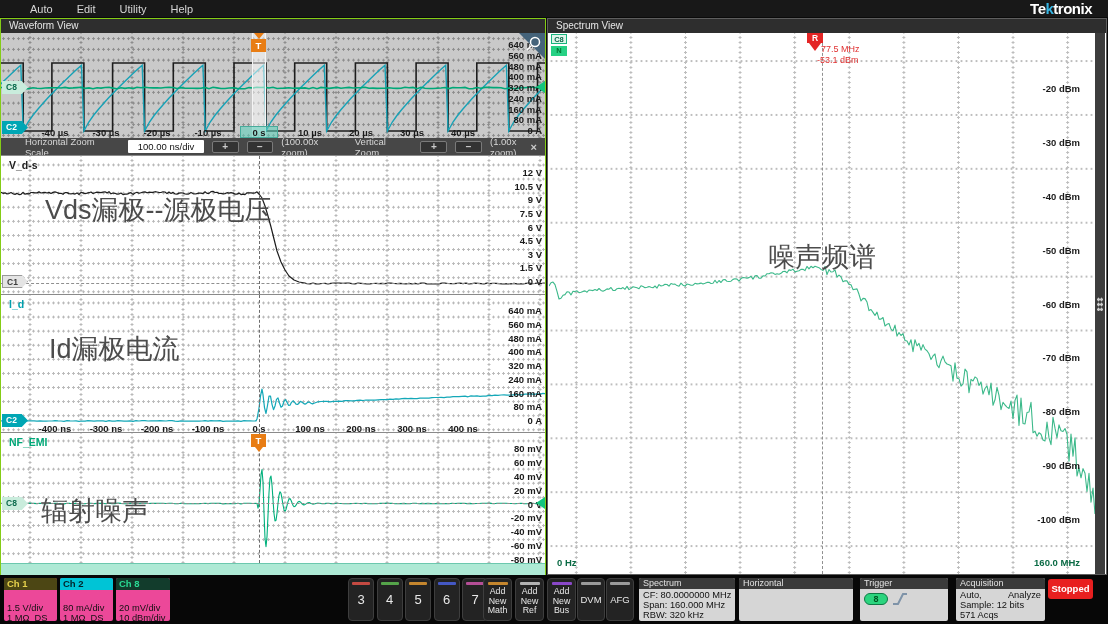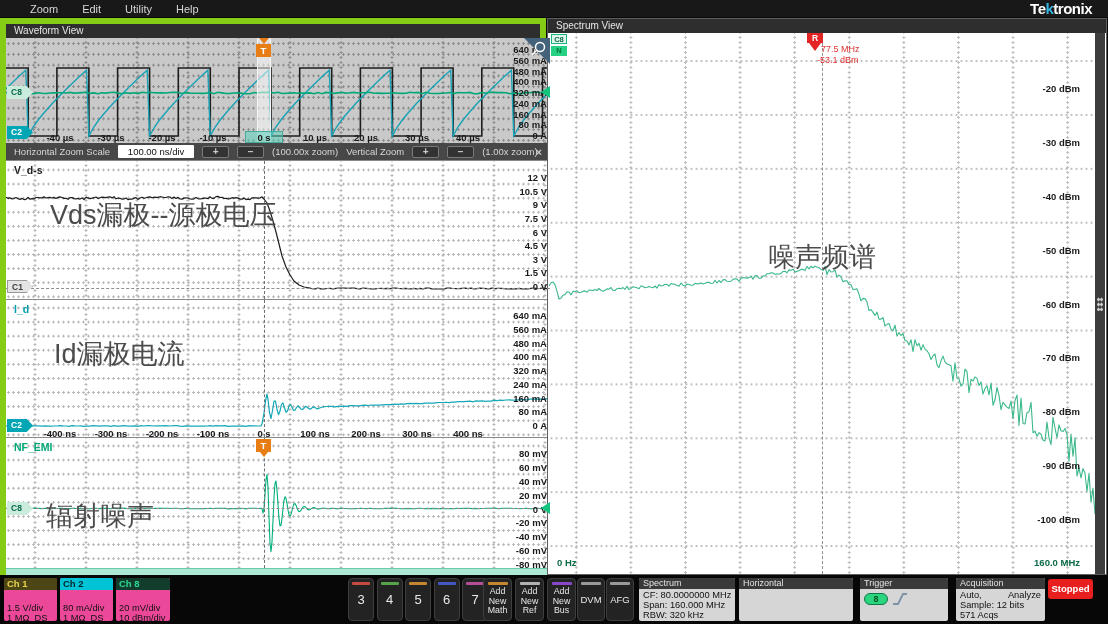--- a/index.html
+++ b/index.html
@@ -6,21 +6,21 @@
   *{box-sizing:border-box;font-family:"Liberation Sans",sans-serif;}
   #app{position:relative;width:1108px;height:624px;background:#0a0a0a;overflow:hidden;}
 
   
   .menubar{position:absolute;left:0;top:0;width:1108px;height:17px;background:#181818;display:flex;align-items:center;gap:24px;padding-left:30px;}
   .menubar .mitem{font-size:11px;color:#d6d6d6;}
   .logo{position:absolute;right:16px;top:0px;font-weight:bold;font-size:15px;color:#fff;letter-spacing:-.5px;}
   .logo .kblue{color:#35b4e2;}
 
   
-  .wpanel{position:absolute;left:0;top:18px;width:546px;height:557px;background:#fff;border:6px solid #84cc16;}
+  .wpanel{position:absolute;left:0;top:18px;width:546px;height:557px;background:#fff;border:1px solid #84cc16;}
   .spanel{position:absolute;left:547px;top:18px;width:560px;height:557px;background:#fff;border:1px solid #5e5e5e;}
   .ptitle{position:absolute;left:0;top:0;width:100%;height:14px;background:#2e2e2e;color:#e6e6e6;font-size:10px;line-height:14px;padding-left:8px;}
 
   
   .overview{position:absolute;left:0;top:14px;width:544px;height:105px;background-color:#c9c9c9;
     background-image:radial-gradient(circle,#8d8d8d 1px,transparent 1.2px),radial-gradient(circle,#8d8d8d 1px,transparent 1.2px);
     background-size:51px 5px,5px 10.75px;background-position:3.5px 2px,0 11px;overflow:hidden;}
   .trace{position:absolute;left:0;top:0;}
   .ytick{position:absolute;right:3px;transform:translateY(-50%);font-weight:bold;font-size:9.5px;color:#1a1a1a;white-space:nowrap;z-index:5;}
   .xtick{position:absolute;transform:translateX(-50%);font-weight:bold;font-size:9.5px;color:#1a1a1a;white-space:nowrap;z-index:5;}
@@ -30,21 +30,21 @@
   .tbadge.tri-above::before{content:"";position:absolute;top:-6px;left:2.5px;border-left:5px solid transparent;border-right:5px solid transparent;border-top:6px solid #e87d14;}
   .tbadge.tri-below::after{content:"";position:absolute;bottom:-5px;left:3.5px;border-left:4px solid transparent;border-right:4px solid transparent;border-top:5px solid #e87d14;}
   .cbadge{position:absolute;left:1px;width:26px;height:13px;clip-path:polygon(0 0,76% 0,100% 50%,76% 100%,0 100%);font-weight:bold;font-size:8.5px;line-height:13px;padding-left:4px;z-index:6;}
   .cb-light{background:#c9ecdc;color:#0b6a4c;}
   .cb-teal{background:#00a6b4;color:#fff;}
   .cb-gray{background:#e4e4e4;color:#3c3c3c;border:1px solid #999;}
   .larrow{position:absolute;right:0;width:0;height:0;border-top:6px solid transparent;border-bottom:6px solid transparent;border-right:9px solid #13c47e;z-index:6;}
   .magcorner{position:absolute;right:0;top:0;z-index:7;}
 
   
-  .zoombar{position:absolute;left:0;top:119px;width:544px;height:17px;background:#474747;display:flex;align-items:center;gap:8px;padding-left:8px;color:#d8d8d8;font-size:9.5px;}
+  .zoombar{position:absolute;left:0;top:119px;width:544px;height:17px;background:#474747;display:flex;align-items:center;gap:8px;padding-left:24px;color:#d8d8d8;font-size:9.5px;}
   .zinput{width:76px;height:13px;background:#fff;color:#111;font-size:9.5px;line-height:13px;text-align:center;border-radius:1px;}
   .zbtn{width:27px;height:12px;background:#333;border:1px solid #7a7a7a;border-radius:2px;color:#ccc;font-weight:bold;font-size:10px;line-height:10px;text-align:center;}
   .zclose{position:absolute;right:8px;color:#ccc;font-size:11px;font-weight:bold;}
 
   
   .sec{position:absolute;left:0;width:544px;background-color:#fff;
     background-image:radial-gradient(circle,#b9b9b9 1px,transparent 1.2px),radial-gradient(circle,#b9b9b9 1px,transparent 1.2px);
     background-size:51px 5px,5px 14.1px;border-top:1px solid #8a8a8a;overflow:hidden;}
   #sec-vds{top:136px;height:139px;background-position:3.5px 2px,0 16px;}
   #sec-id{top:275px;height:138px;background-position:3.5px 2px,0 15px;}
@@ -90,21 +90,21 @@
   .posicon{display:inline-block;width:8px;height:8px;background:#e8a41c;clip-path:polygon(0 0,100% 0,100% 55%,50% 100%,0 55%);vertical-align:-1px;margin-right:2px;}
   .stopped{position:absolute;left:1048px;top:4px;width:45px;height:20px;background:#e81f1f;border-radius:3px;color:#fff;font-weight:bold;font-size:9.5px;line-height:20px;text-align:center;}
   .datebox{position:absolute;left:1046px;top:26px;width:49px;height:21px;background:#1b1b1b;color:#fff;font-size:9px;line-height:10.2px;text-align:center;padding-top:1px;margin-top:24px;}
 </style>
 </head>
 <body>
 
 <div id="app">
 
   <div class="menubar">
-    <span class="mitem">Zoom</span>
+    <span class="mitem">Auto</span>
     <span class="mitem">Edit</span>
     <span class="mitem">Utility</span>
     <span class="mitem">Help</span>
     <span class="logo"><span>Te</span><span class="kblue">k</span><span>tronix</span></span>
   </div>
 
   <section class="wpanel">
     <div class="ptitle">Waveform View</div>
 
     <div class="overview">

